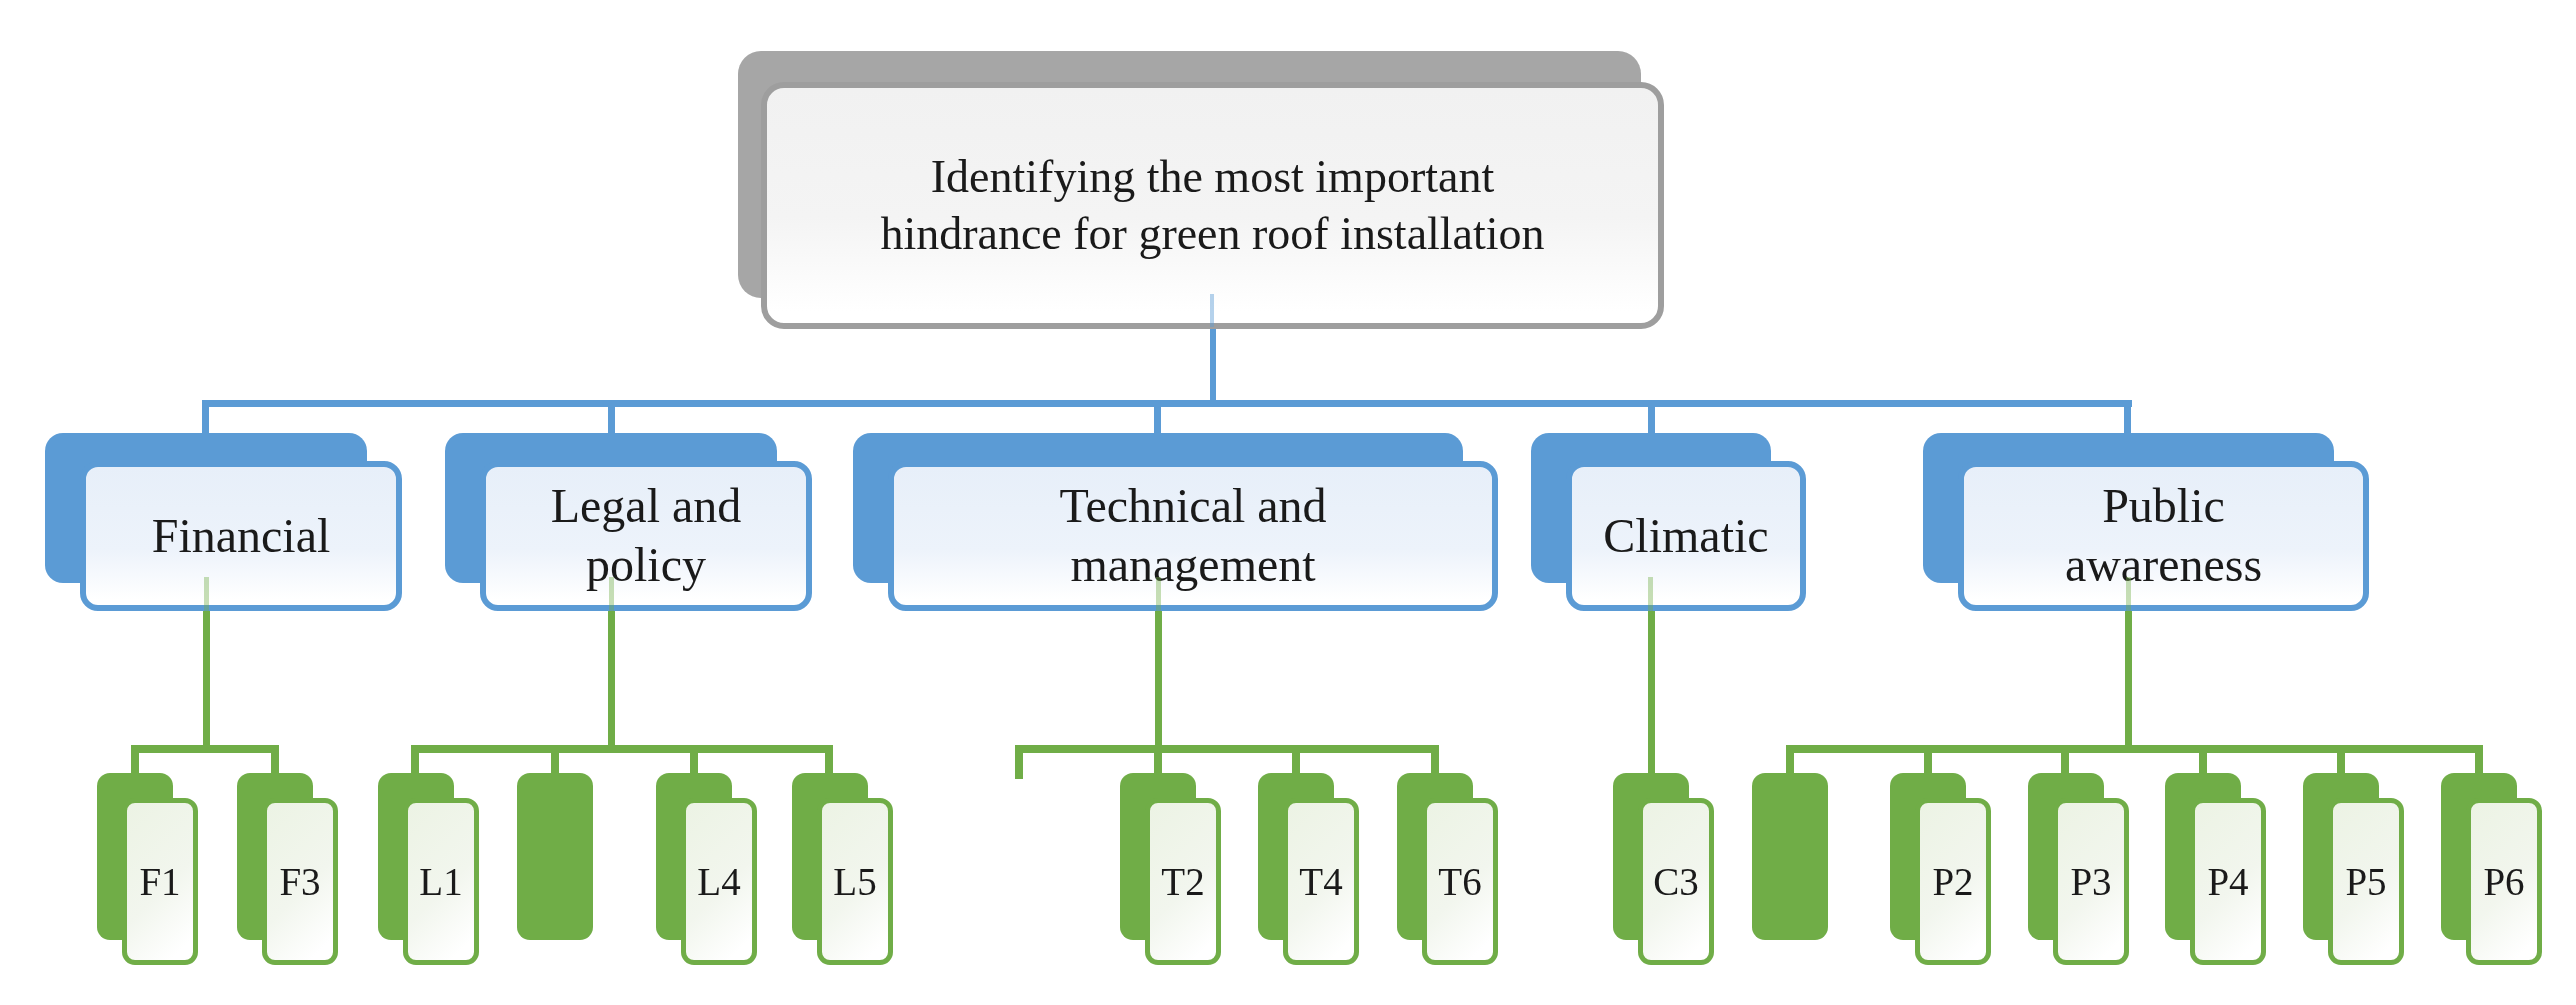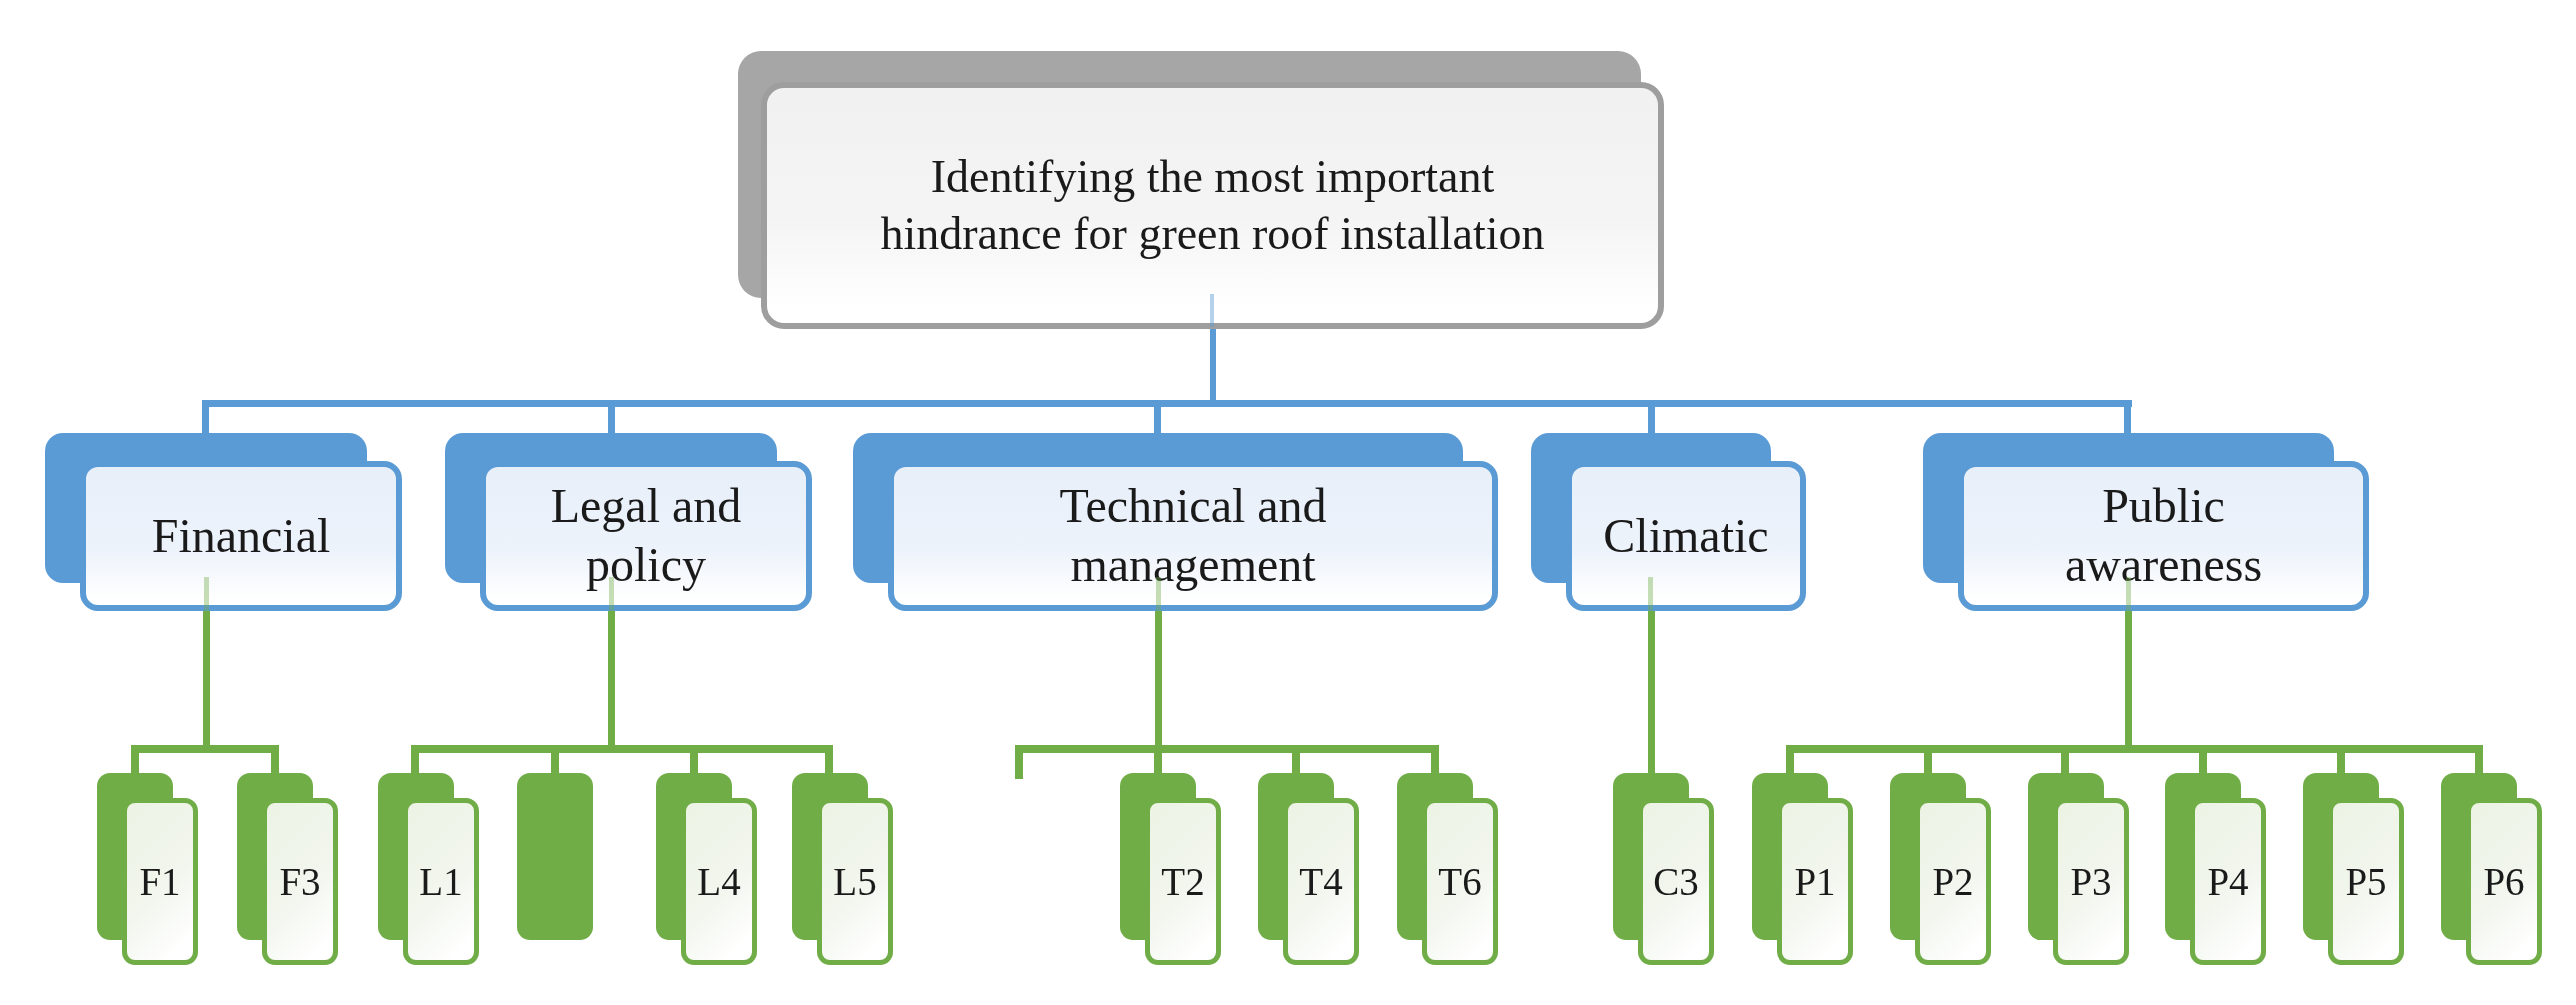--- a/index.html
+++ b/index.html
@@ -180,23 +180,20 @@
 
   <div class="node" style="left:1613px;top:773px;width:101px;height:191px">
     <div class="shadow green" style="width:76px;height:167px;border-radius:13px"></div>
     <div class="box greenBox leafFont" style="left:25px;top:25px;width:76px;height:167px;border-radius:13px">
       <span class="lbl">C3</span>
     </div>
   </div>
 
   <div class="node" style="left:1752px;top:773px;width:101px;height:191px">
     <div class="shadow green" style="width:76px;height:167px;border-radius:13px"></div>
-    <div class="box greenBox leafFont" style="left:25px;top:25px;width:76px;height:167px;border-radius:13px">
-      <span class="lbl">P1</span>
-    </div>
   </div>
   <div class="node" style="left:1890px;top:773px;width:101px;height:191px">
     <div class="shadow green" style="width:76px;height:167px;border-radius:13px"></div>
     <div class="box greenBox leafFont" style="left:25px;top:25px;width:76px;height:167px;border-radius:13px">
       <span class="lbl">P2</span>
     </div>
   </div>
   <div class="node" style="left:2028px;top:773px;width:101px;height:191px">
     <div class="shadow green" style="width:76px;height:167px;border-radius:13px"></div>
     <div class="box greenBox leafFont" style="left:25px;top:25px;width:76px;height:167px;border-radius:13px">

